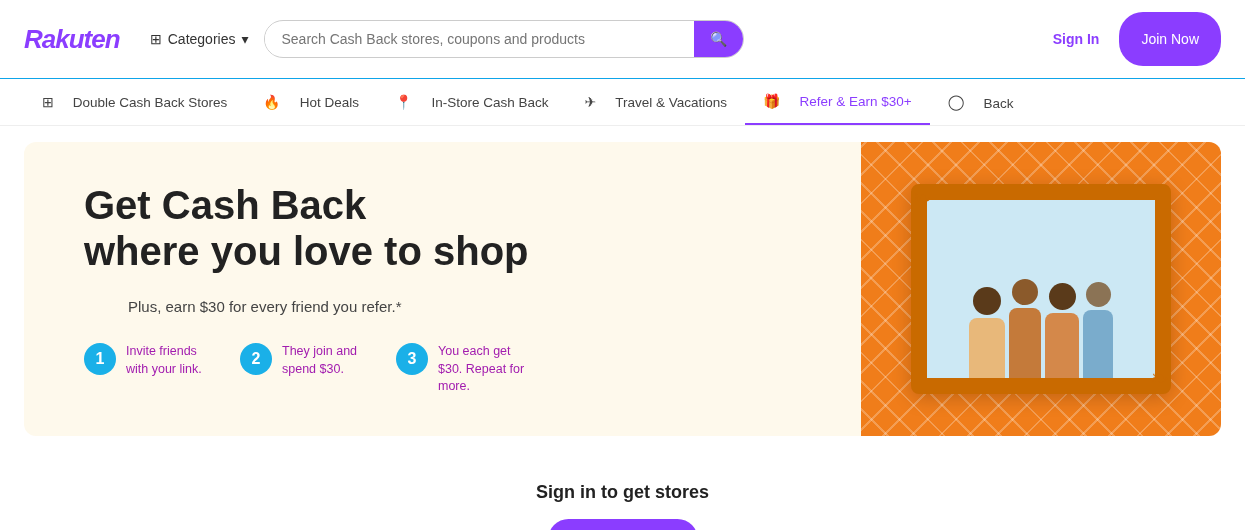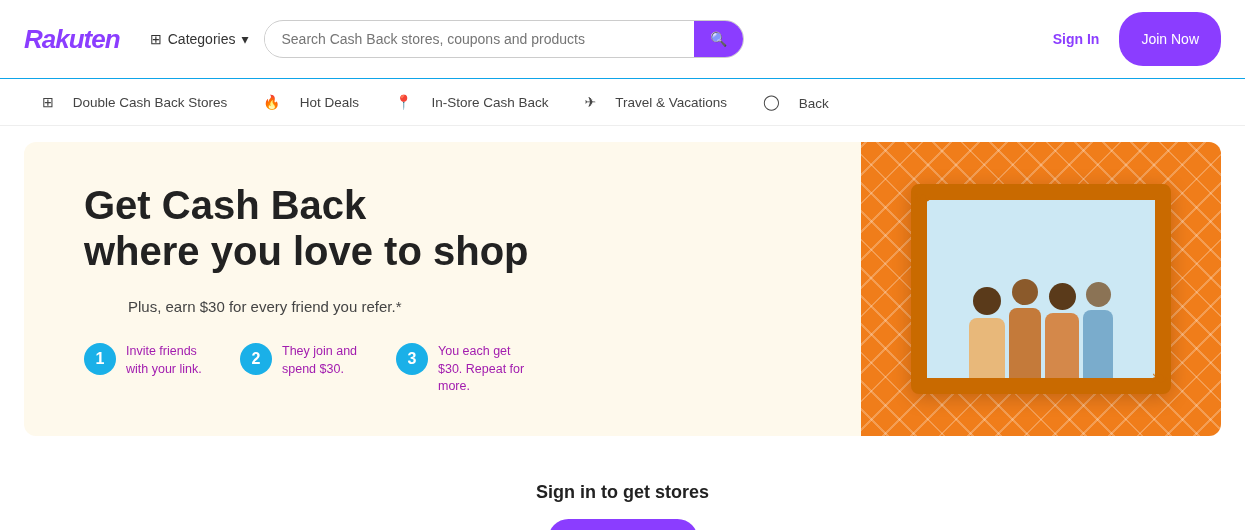--- a/index.html
+++ b/index.html
@@ -320,20 +320,24 @@
     <span class="icon-fire nav-icon"></span>
     <span>Hot Deals</span>
   </a>
   <a class="nav-item">
     <span class="icon-pin nav-icon"></span>
     <span>In-Store Cash Back</span>
   </a>
   <a class="nav-item">
     <span class="icon-plane nav-icon"></span>
     <span>Travel &amp; Vacations</span>
+  </a>
+  <a class="nav-item active">
+    <span class="icon-gift nav-icon"></span>
+    <span>Refer &amp; Earn $30+</span>
   </a>
   <a class="nav-item">
     <span class="icon-help nav-icon"></span>
     <span>Back</span>
   </a>
 </nav>
 
 <section class="hero">
   <div class="hero-left">
     <h1 class="hero-title">Get Cash Back<br>where you love to shop</h1>

